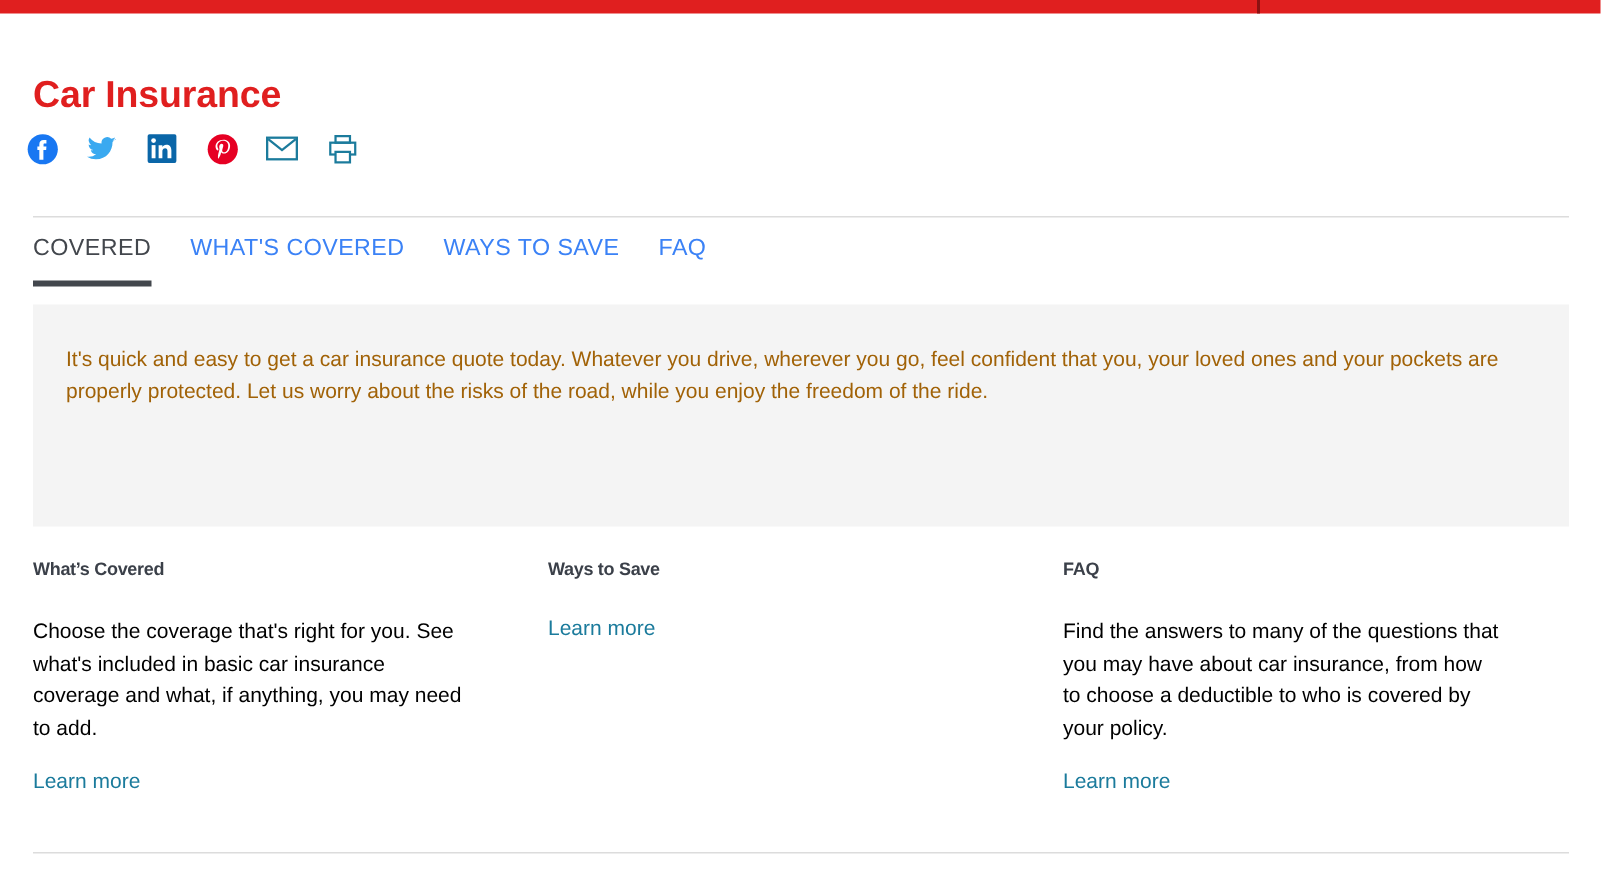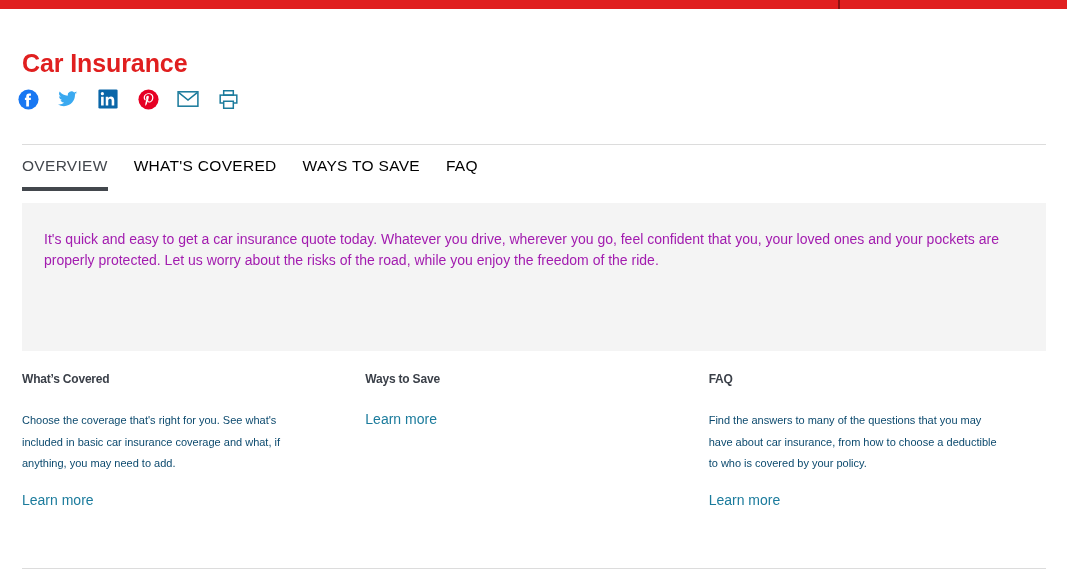--- a/index.html
+++ b/index.html
@@ -83,21 +83,21 @@
   .tabs {
     display: flex;
     align-items: flex-start;
     gap: 26px;
     padding-top: 12px;
   }
   .tab {
     position: relative;
     font-size: 15.5px;
     letter-spacing: 0.3px;
-    color: #000000;
+    color: #3b82f6;
     cursor: pointer;
     padding-bottom: 16px;
     white-space: nowrap;
   }
   .tab.active {
     color: #43474d;
   }
   .tab.active::after {
     content: "";
     position: absolute;
@@ -121,21 +121,21 @@
   .hero-title {
     font-size: 19px;
     font-weight: bold;
     color: #3b4049;
     letter-spacing: -0.1px;
     margin: 0 0 22px 0;
   }
   .hero-text {
     font-size: 14px;
     line-height: 21px;
-    color: #a21caf;
+    color: #a16207;
     margin: 0;
     max-width: 970px;
   }
 
   
   .cols {
     position: absolute;
     left: 22px;
     top: 363px;
     width: 1030px;
@@ -144,23 +144,23 @@
   }
   .col { width: 348px; padding-right: 50px; }
   .col-title {
     font-size: 12px;
     font-weight: bold;
     color: #3b4049;
     letter-spacing: -0.2px;
     margin: 0 0 24px 0;
   }
   .col-text {
-    font-size: 11px;
+    font-size: 14px;
     line-height: 21.5px;
-    color: #0c4a6e;
+    color: #000000;
     margin: 0 0 16px 0;
   }
   .col-link {
     display: inline-block;
     font-size: 14px;
     color: #1b7b9c;
     text-decoration: none;
     cursor: pointer;
   }
 
@@ -228,21 +228,21 @@
         <rect x="6.5" y="2" width="11" height="5" fill="none" stroke="#1b7b9c" stroke-width="1.7"></rect>
         <rect x="2.5" y="7" width="19" height="9" fill="none" stroke="#1b7b9c" stroke-width="1.7"></rect>
         <rect x="6.5" y="14" width="11" height="8" fill="#ffffff" stroke="#1b7b9c" stroke-width="1.7"></rect>
       </svg>
     </div>
 
   </div>
 
   <nav class="tabbar">
     <div class="tabs">
-      <div class="tab active">OVERVIEW</div>
+      <div class="tab active">COVERED</div>
       <div class="tab">WHAT'S COVERED</div>
       <div class="tab">WAYS TO SAVE</div>
       <div class="tab">FAQ</div>
     </div>
   </nav>
 
   <section class="hero">
     <p class="hero-text">It's quick and easy to get a car insurance quote today. Whatever you drive, wherever you go, feel confident that you, your loved ones and your pockets are properly protected. Let us worry about the risks of the road, while you enjoy the freedom of the ride.</p>
   </section>
 

